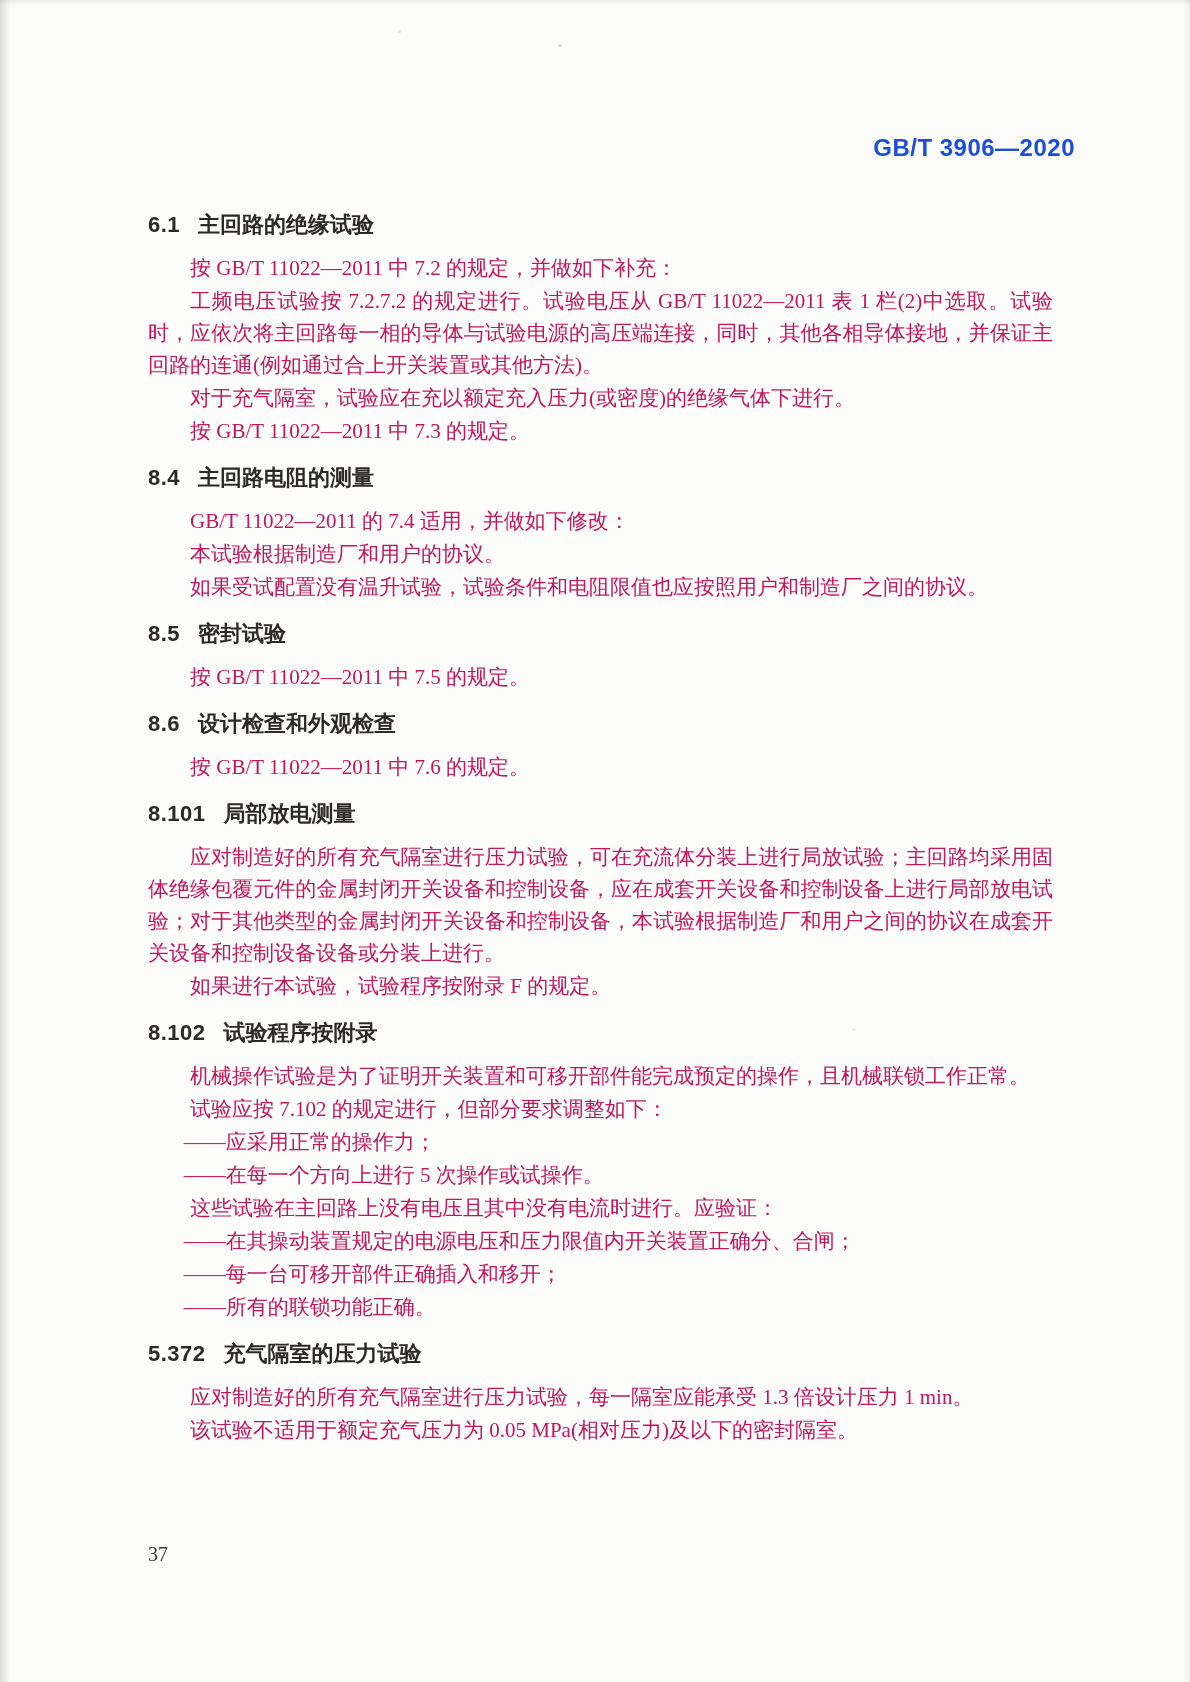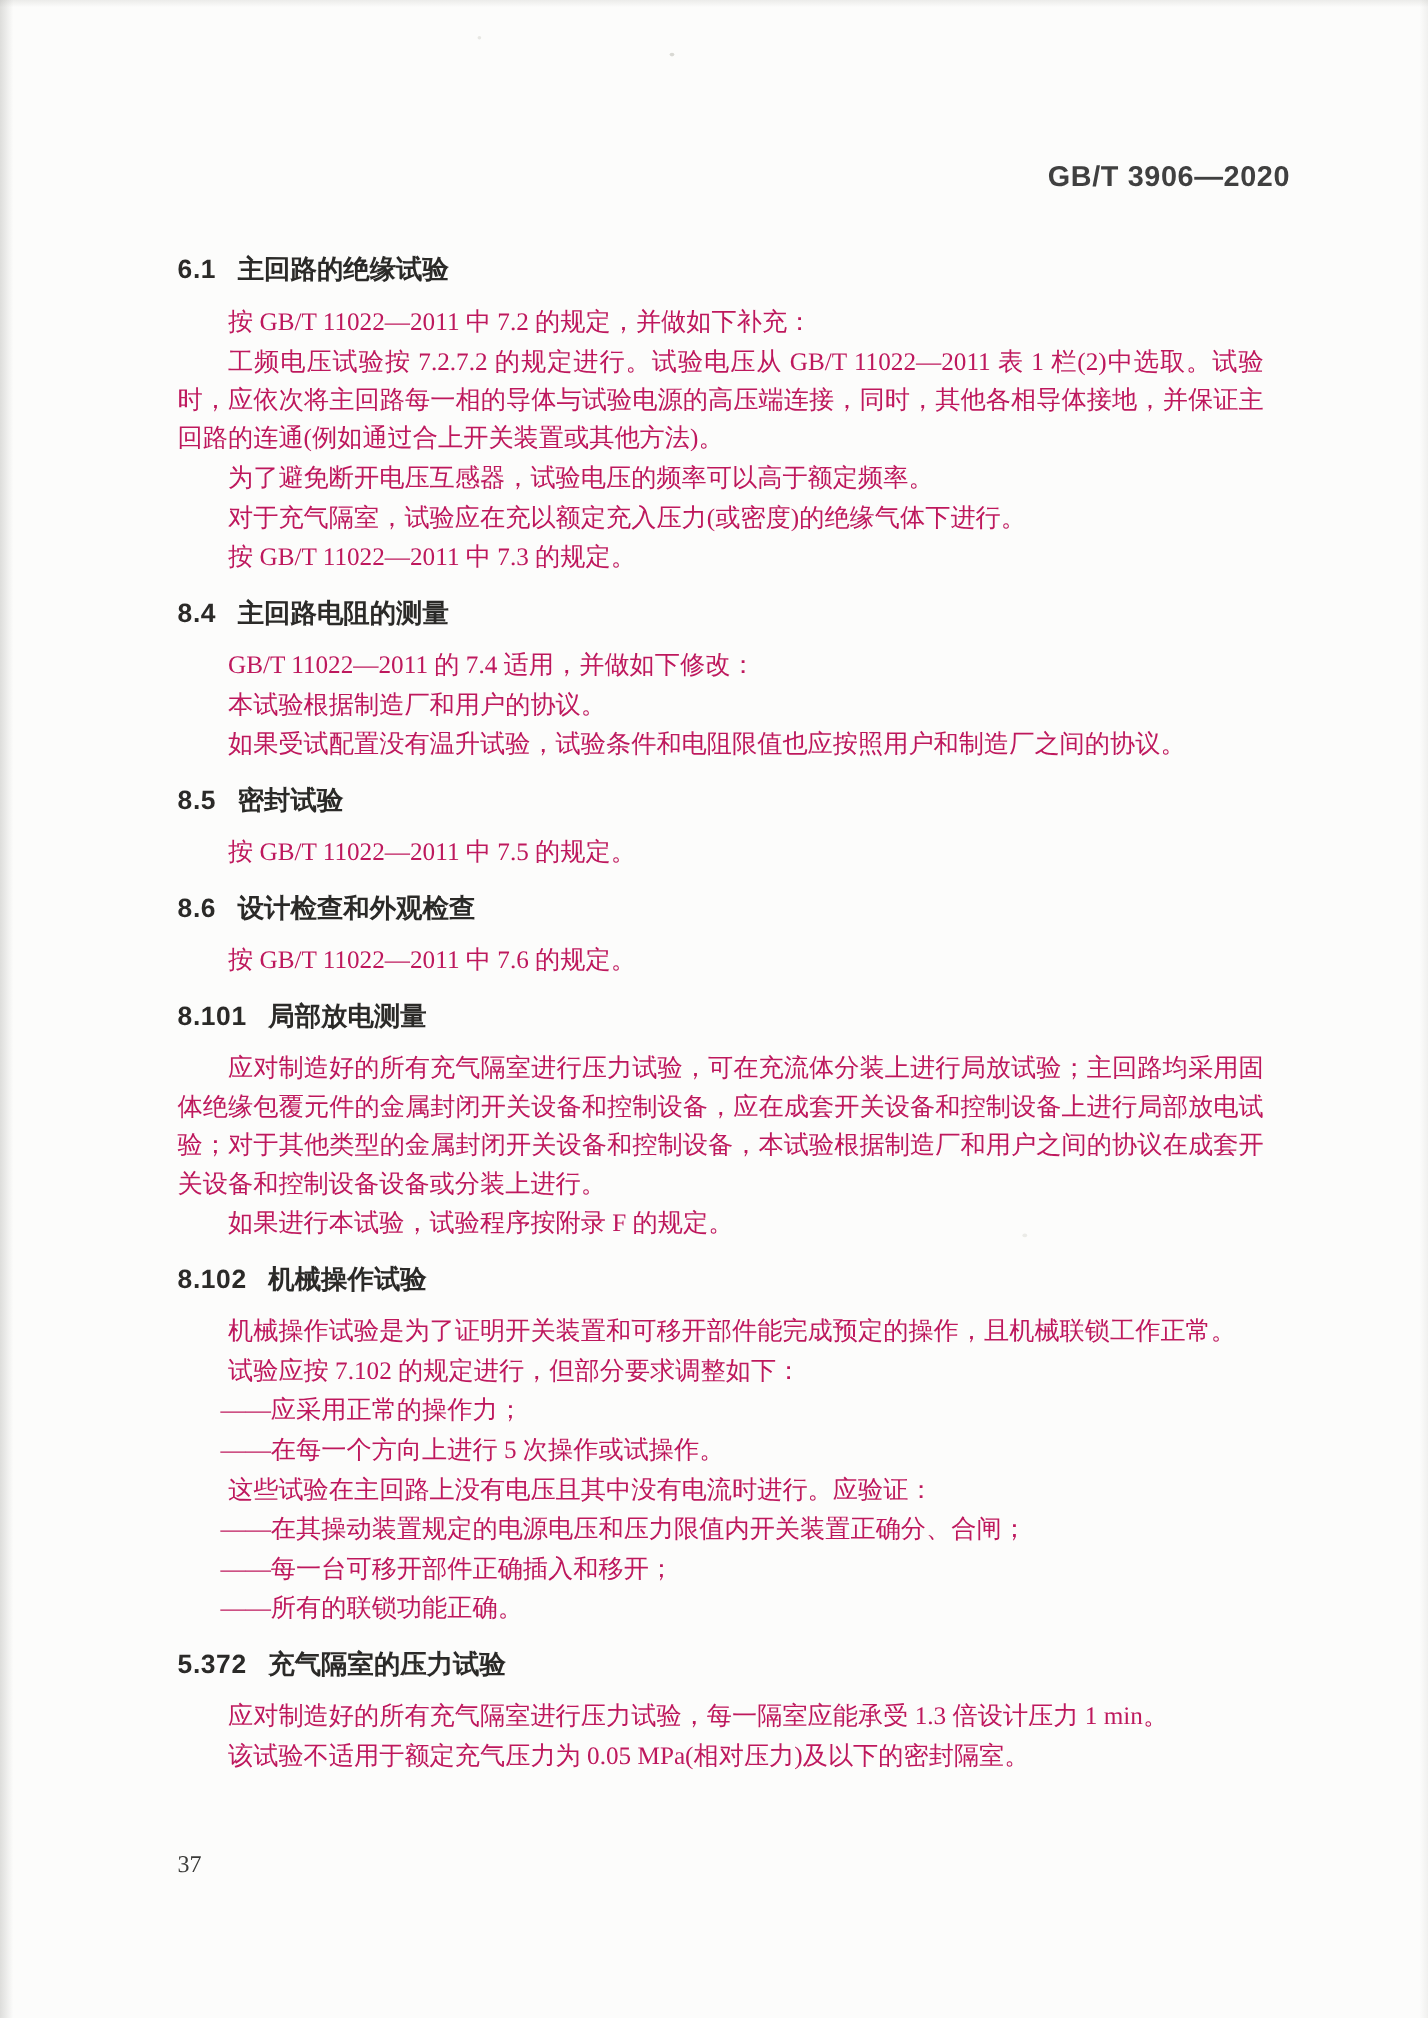--- a/index.html
+++ b/index.html
@@ -26,21 +26,21 @@
   }
   .speck{position:absolute;border-radius:50%;background:#d9d9d4;}
   .speck.s1{left:558px;top:44px;width:4px;height:3px;}
   .speck.s2{left:398px;top:30px;width:3px;height:3px;opacity:.6;}
   .speck.s3{left:852px;top:1028px;width:4px;height:3px;opacity:.5;}
 
   .doc-code{
     position:absolute;top:135px;right:115px;
     font-family:"Liberation Sans","DejaVu Sans",sans-serif;
     font-weight:700;font-size:24px;line-height:26px;
-    letter-spacing:.5px;color:#404040;
+    letter-spacing:.5px;color:#1d4ed8;
   }
   .content{
     position:absolute;left:148px;top:212px;width:905px;
   }
   .sec-h{
     margin:18px 0 14px;
     font-family:"Liberation Sans","DejaVu Sans",sans-serif;
     font-weight:700;font-size:22px;line-height:26px;color:#2b2a28;
   }
   .sec-h:first-child{margin-top:0;}
@@ -69,21 +69,20 @@
 
   <div class="doc-code">GB/T 3906—2020</div>
 
   <div class="content">
 
     <div class="sec-h">
       <span class="sec-num">6.1</span><span class="sec-title">主回路的绝缘试验</span>
     </div>
     <p class="body">按 GB/T 11022—2011 中 7.2 的规定，并做如下补充：</p>
     <p class="body">工频电压试验按 7.2.7.2 的规定进行。试验电压从 GB/T 11022—2011 表 1 栏(2)中选取。试验时，应依次将主回路每一相的导体与试验电源的高压端连接，同时，其他各相导体接地，并保证主回路的连通(例如通过合上开关装置或其他方法)。</p>
-    <p class="body">为了避免断开电压互感器，试验电压的频率可以高于额定频率。</p>
     <p class="body">对于充气隔室，试验应在充以额定充入压力(或密度)的绝缘气体下进行。</p>
 
     <p class="body">按 GB/T 11022—2011 中 7.3 的规定。</p>
 
     <div class="sec-h">
       <span class="sec-num">8.4</span><span class="sec-title">主回路电阻的测量</span>
     </div>
     <p class="body">GB/T 11022—2011 的 7.4 适用，并做如下修改：</p>
     <p class="body">本试验根据制造厂和用户的协议。</p>
     <p class="body">如果受试配置没有温升试验，试验条件和电阻限值也应按照用户和制造厂之间的协议。</p>
@@ -98,21 +97,21 @@
     </div>
     <p class="body">按 GB/T 11022—2011 中 7.6 的规定。</p>
 
     <div class="sec-h">
       <span class="sec-num">8.101</span><span class="sec-title">局部放电测量</span>
     </div>
     <p class="body">应对制造好的所有充气隔室进行压力试验，可在充流体分装上进行局放试验；主回路均采用固体绝缘包覆元件的金属封闭开关设备和控制设备，应在成套开关设备和控制设备上进行局部放电试验；对于其他类型的金属封闭开关设备和控制设备，本试验根据制造厂和用户之间的协议在成套开关设备和控制设备设备或分装上进行。</p>
     <p class="body">如果进行本试验，试验程序按附录 F 的规定。</p>
 
     <div class="sec-h">
-      <span class="sec-num">8.102</span><span class="sec-title">机械操作试验</span>
+      <span class="sec-num">8.102</span><span class="sec-title">试验程序按附录</span>
     </div>
     <p class="body">机械操作试验是为了证明开关装置和可移开部件能完成预定的操作，且机械联锁工作正常。</p>
     <p class="body">试验应按 7.102 的规定进行，但部分要求调整如下：</p>
     <p class="body dash">——应采用正常的操作力；</p>
     <p class="body dash">——在每一个方向上进行 5 次操作或试操作。</p>
     <p class="body">这些试验在主回路上没有电压且其中没有电流时进行。应验证：</p>
     <p class="body dash">——在其操动装置规定的电源电压和压力限值内开关装置正确分、合闸；</p>
     <p class="body dash">——每一台可移开部件正确插入和移开；</p>
     <p class="body dash">——所有的联锁功能正确。</p>
 

